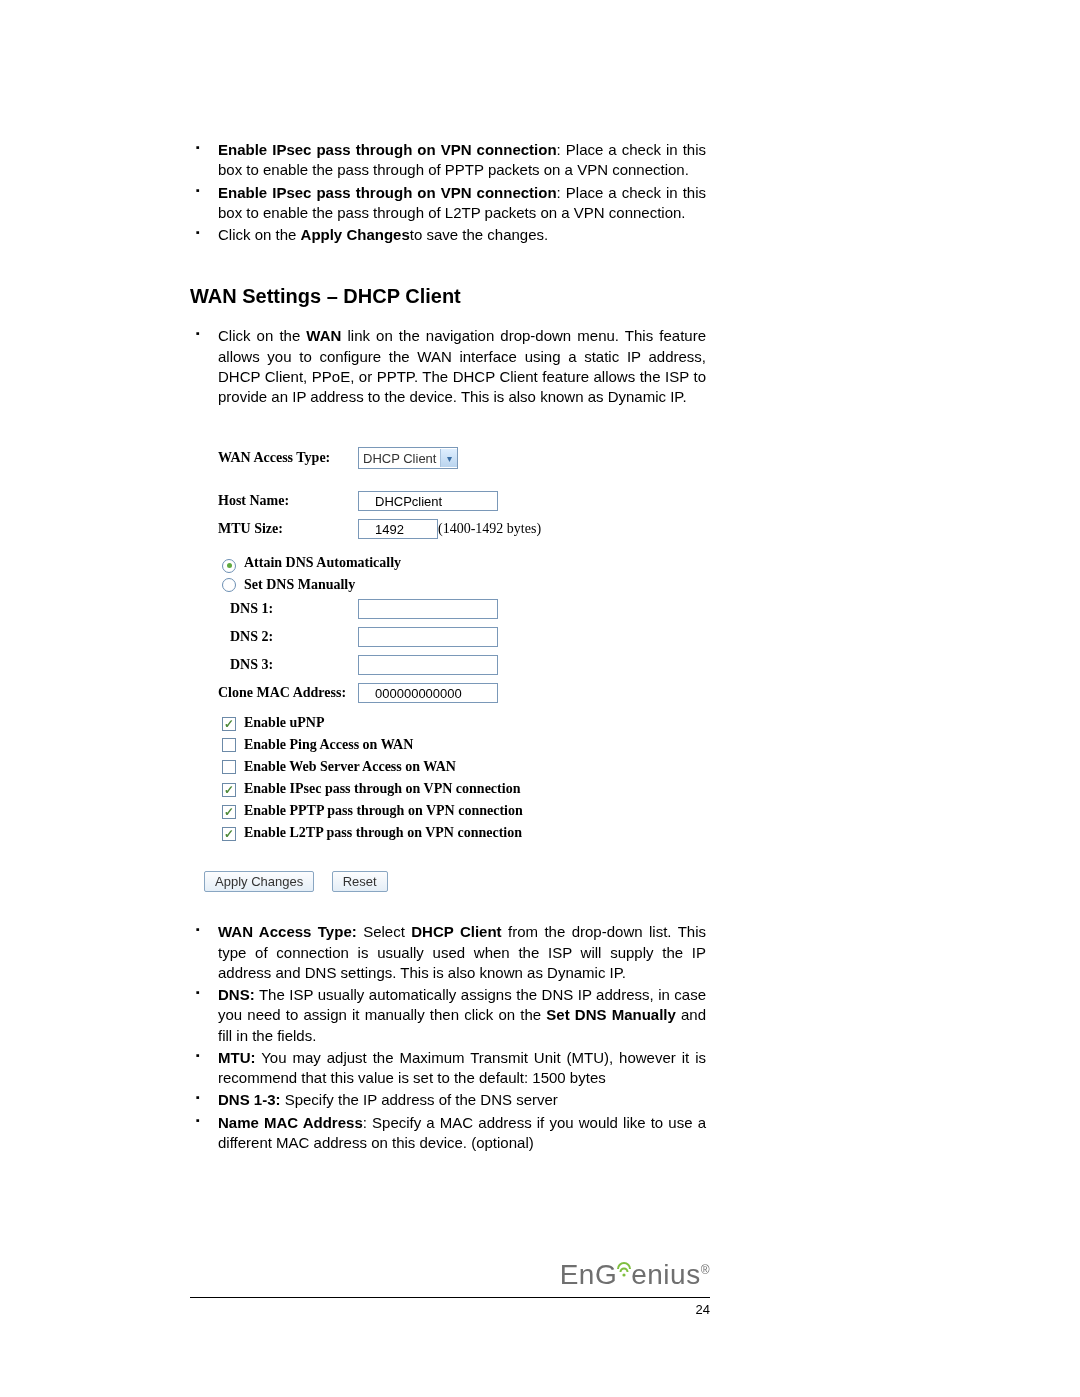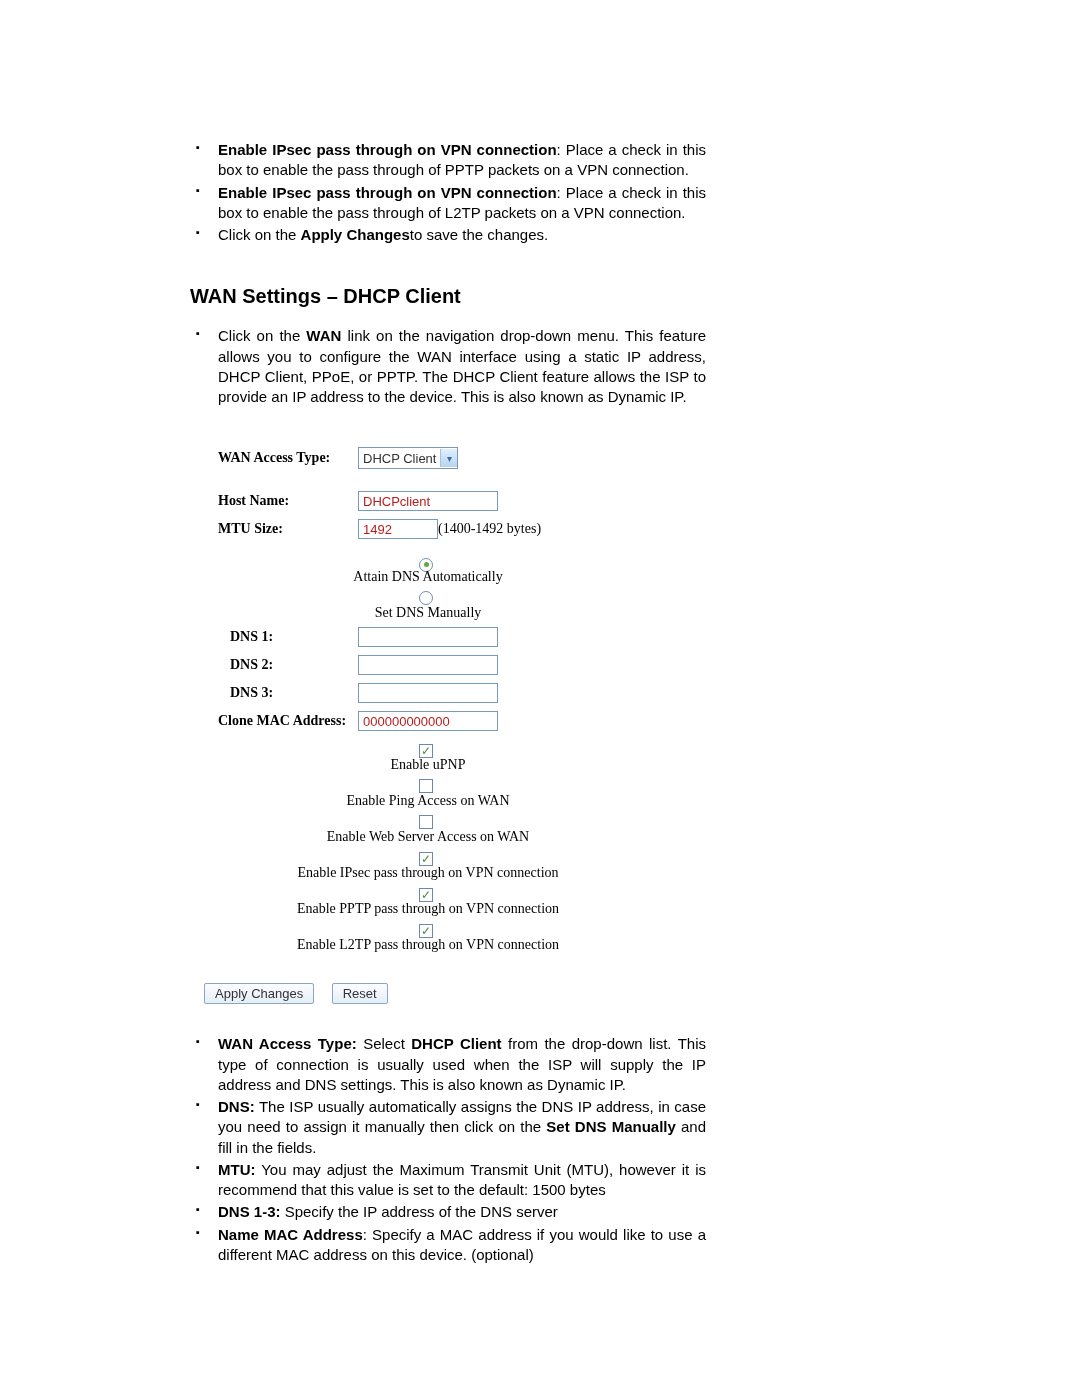--- a/index.html
+++ b/index.html
@@ -88,34 +88,33 @@
     color: #3a6ea5;
     font-size: 10px;
     border-left: 1px solid #a8c2dd;
   }
   .txt-box {
     border: 1px solid #7a98b8;
     background: #fff;
     height: 20px;
     font-family: Arial, Helvetica, sans-serif;
     font-size: 13px;
-    padding: 0 4px;
+    padding: 0 16px;
     box-sizing: border-box;
-    color: #b91c1c;
+    color: #000000;
     display: inline-flex;
     align-items: center;
   }
   .txt-box.w80  { width: 80px; }
   .txt-box.w140 { width: 140px; }
   .radio-row, .check-row {
     display: flex;
     align-items: center;
     margin-bottom: 6px;
-    font-weight: normal;
-    flex-direction: column;
+    font-weight: bold;
   }
   .radio-row .ctrl, .check-row .ctrl {
     width: 14px;
     height: 14px;
     margin: 0 8px 0 4px;
     flex: none;
   }
   .radio-outer {
     border: 1px solid #6c8fb3;
     border-radius: 50%;
@@ -317,14 +316,25 @@
       <span class="bold">MTU:</span><span> You may adjust the Maximum Transmit Unit (MTU), however it is recommend that this value is set to the default: 1500 bytes</span>
     </li>
     <li>
       <span class="bold">DNS 1-3:</span><span> Specify the IP address of the DNS server</span>
     </li>
     <li>
       <span class="bold">Name MAC Address</span><span>: Specify a MAC address if you would like to use a different MAC address on this device. (optional)</span>
     </li>
   </ul>
 
+  <div class="footer">
+    <div class="brand">
+      <span class="en">En</span><span style="color:#6f6f6f">G</span><span class="wifi"><svg width="14" height="22" viewBox="0 0 14 22">
+            <path d="M1 10 A6 6 0 0 1 13 10" stroke="#7fbf3f" stroke-width="2" fill="none"></path>
+            <path d="M3.5 13 A3.5 3.5 0 0 1 10.5 13" stroke="#7fbf3f" stroke-width="2" fill="none"></path>
+            <circle cx="7" cy="16" r="1.6" fill="#7fbf3f"></circle>
+          </svg></span><span class="genius">enius</span><span style="font-size:12px; vertical-align:super;">®</span>
+    </div>
+    <hr class="footer-rule">
+    <div class="page-num">24</div>
+  </div>
 
 </div>
 
 </body></html>

